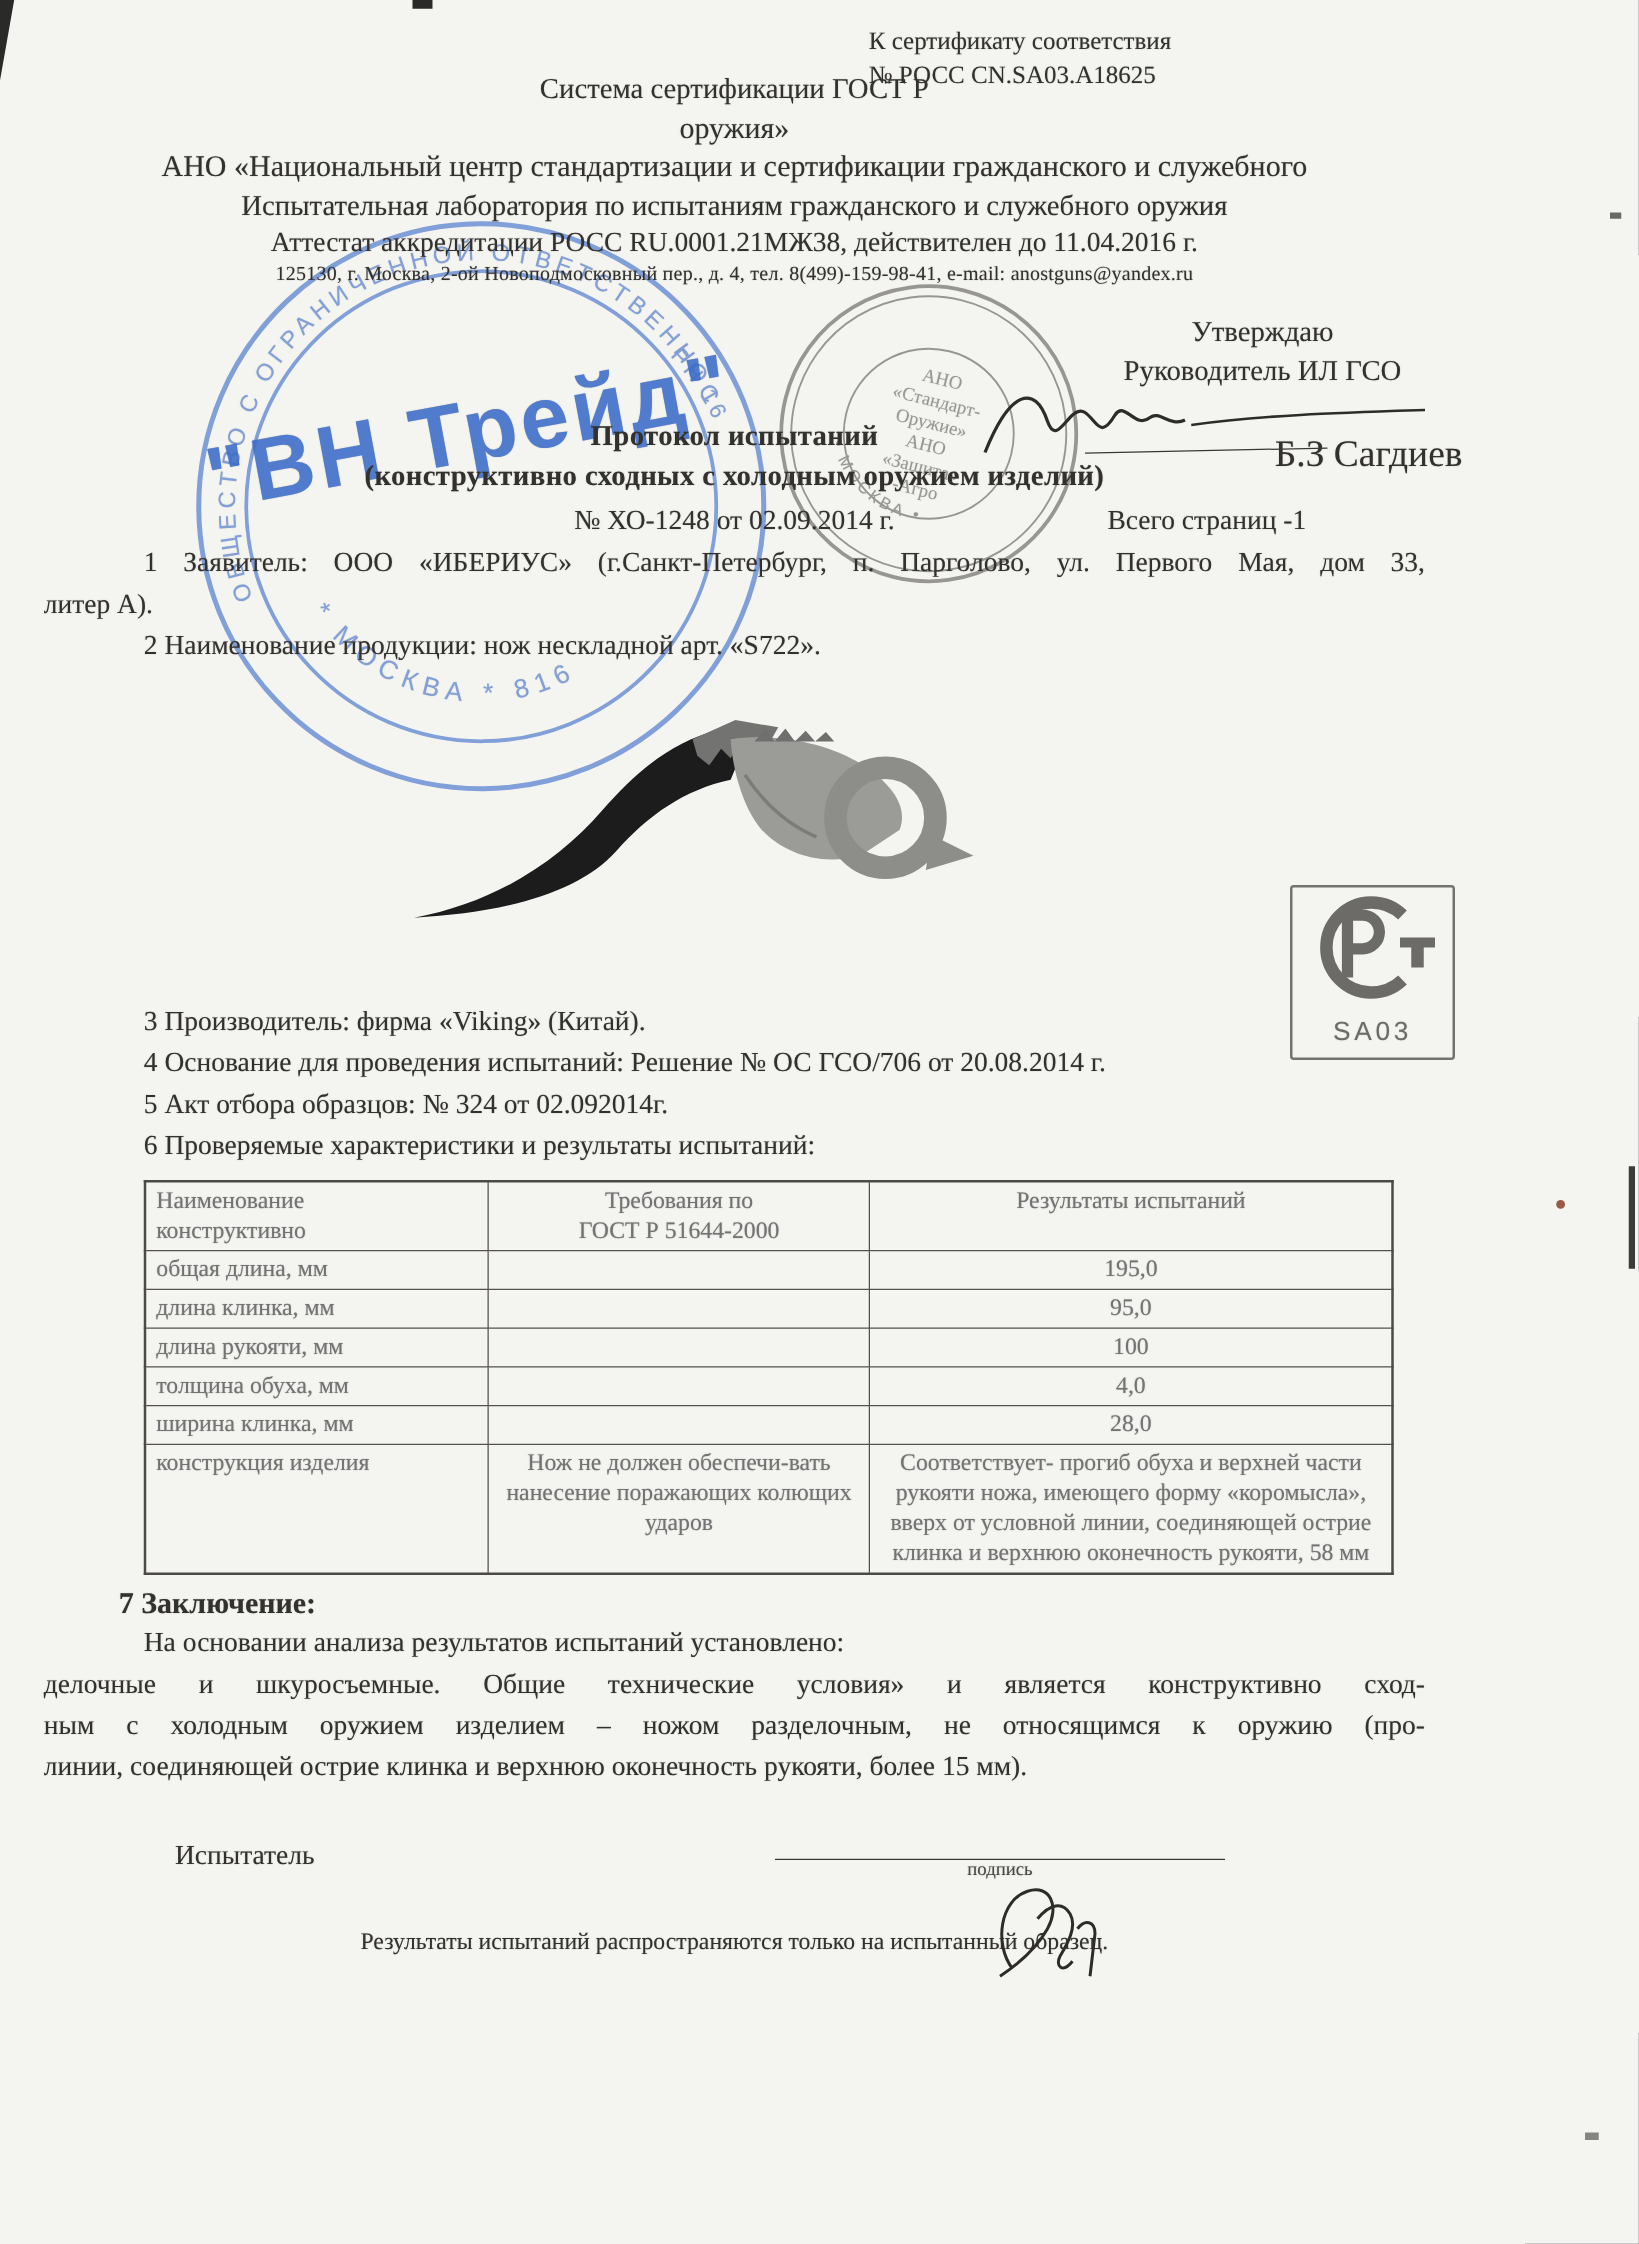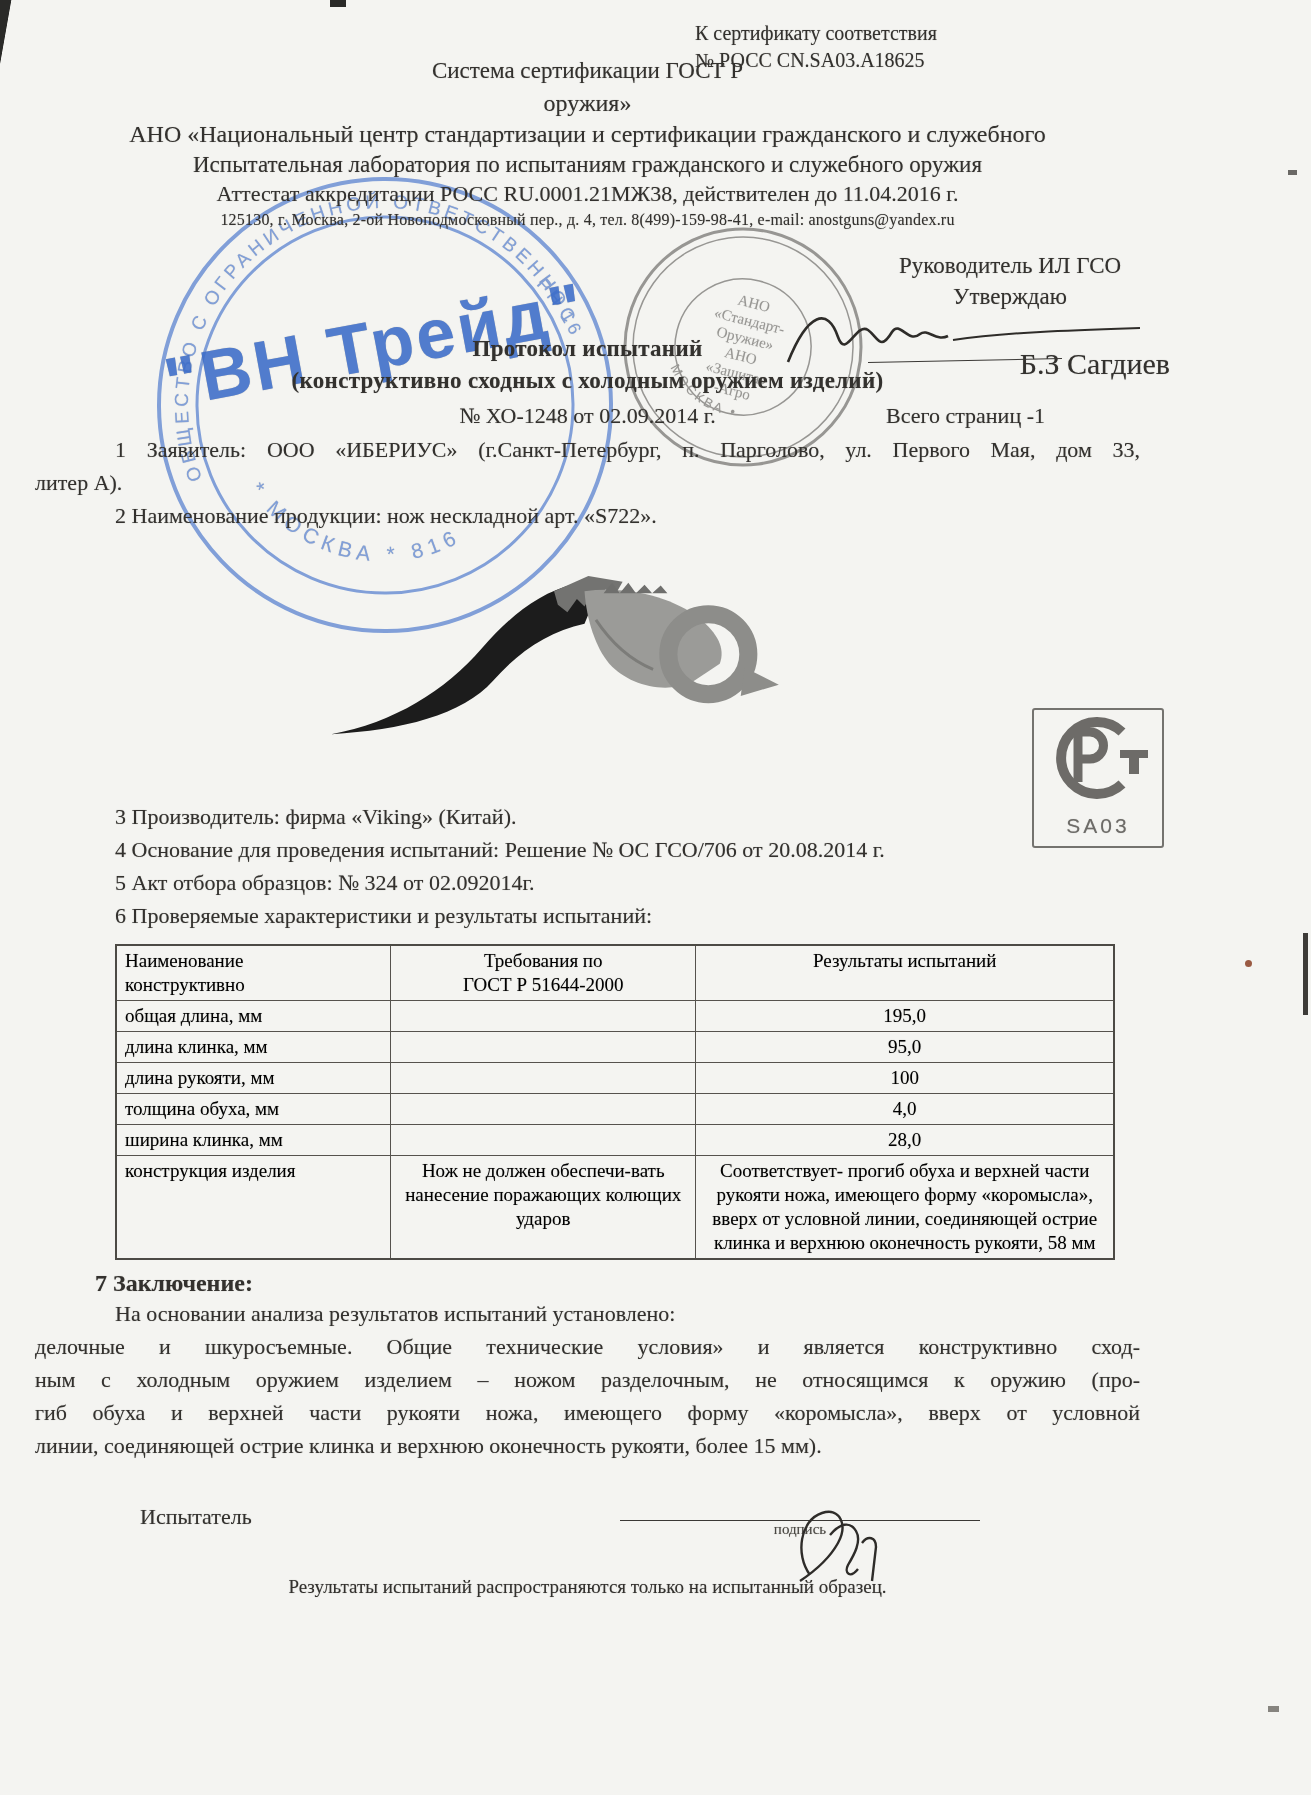--- a/index.html
+++ b/index.html
@@ -38,21 +38,21 @@
   .figure { position:relative; height:200px; margin-top:6px; }
   .figure svg { position:absolute; left:220px; top:0; }
 
   .pct { position:absolute; left:1032px; top:708px; width:128px; height:136px;
          border:2.5px solid #55534f; border-radius:3px; opacity:.8; }
   .pct .sa { position:absolute; left:0; right:0; bottom:8px; text-align:center;
              font-family:"Liberation Sans", sans-serif; font-size:21px; letter-spacing:3px; color:#4c4a46; }
   .items p { margin:0; }
 
   table.spec { border-collapse:collapse; margin-left:80px; margin-top:12px; width:1000px;
-               font-size:19px; line-height:24px; color:#000000; }
+               font-size:19px; line-height:24px; color:#737373; }
   table.spec th, table.spec td { border:1.5px solid #55524d; padding:3px 8px; font-weight:normal; vertical-align:top; }
   table.spec { border:2.5px solid #4c4a45; }
   table.spec col.c1 { width:275px; } table.spec col.c2 { width:306px; } table.spec col.c3 { width:419px; }
   .cell-c { text-align:center; }
   .cell-l { text-align:left; }
 
   .concl-h { margin-top:10px; font-size:24px; font-weight:bold; }
   .sig-row { position:relative; height:64px; margin-top:34px; font-size:22px; }
   .sig-row .tester { position:absolute; left:105px; top:8px; }
   .sig-row .signmid { position:absolute; left:585px; top:-28px; width:360px; text-align:center; }
@@ -137,22 +137,22 @@
     <div class="h-center h-system">Система сертификации ГОСТ Р</div>
     <div class="h-center h-org">
       <div>оружия»</div>
       <div>АНО «Национальный центр стандартизации и сертификации гражданского и служебного</div>
     </div>
     <div class="h-center h-lab">Испытательная лаборатория по испытаниям гражданского и служебного оружия</div>
     <div class="h-center h-accr">Аттестат аккредитации РОСС RU.0001.21МЖ38, действителен до 11.04.2016 г.</div>
     <div class="h-center h-addr">125130, г. Москва, 2-ой Новоподмосковный пер., д. 4,    тел. 8(499)-159-98-41, e-mail: anostguns@yandex.ru</div>
 
     <div class="approval">
+      <div>Утверждаю</div>
       <div>Руководитель ИЛ ГСО</div>
-      <div>Утверждаю</div>
       <div class="name">
         <span class="name-line"></span>
         <span>Б.З Сагдиев</span>
       </div>
     </div>
 
     <div class="title-block">
       <div>Протокол испытаний</div>
       <div>(конструктивно сходных  с холодным оружием изделий)</div>
     </div>
@@ -232,21 +232,20 @@
         <td class="cell-c">Нож не должен обеспечи-вать нанесение поражающих колющих ударов</td>
         <td class="cell-c">Соответствует- прогиб обуха и верхней части рукояти ножа, имеющего форму «коромысла», вверх от условной линии, соединяющей острие клинка  и верхнюю оконечность рукояти, 58 мм</td>
       </tr>
     </tbody>
       </table>
 
     <div class="concl-h ind60">7 Заключение:</div>
     <div class="para ind80">На основании анализа результатов испытаний установлено:</div>
     <div class="para jline">делочные и шкуросъемные. Общие технические условия»  и является конструктивно сход-</div>
     <div class="para jline">ным с холодным оружием изделием – ножом разделочным,  не относящимся к оружию (про-</div>
-    <div class="para jline">гиб обуха и верхней части рукояти ножа, имеющего форму «коромысла», вверх от условной</div>
     <div class="para">линии, соединяющей острие клинка  и верхнюю оконечность рукояти, более 15 мм).</div>
 
     <div class="sig-row">
       <span class="tester">Испытатель</span>
       <div class="signmid">
         <div class="line"></div>
         <div class="caption">подпись</div>
       </div>
     </div>
 

